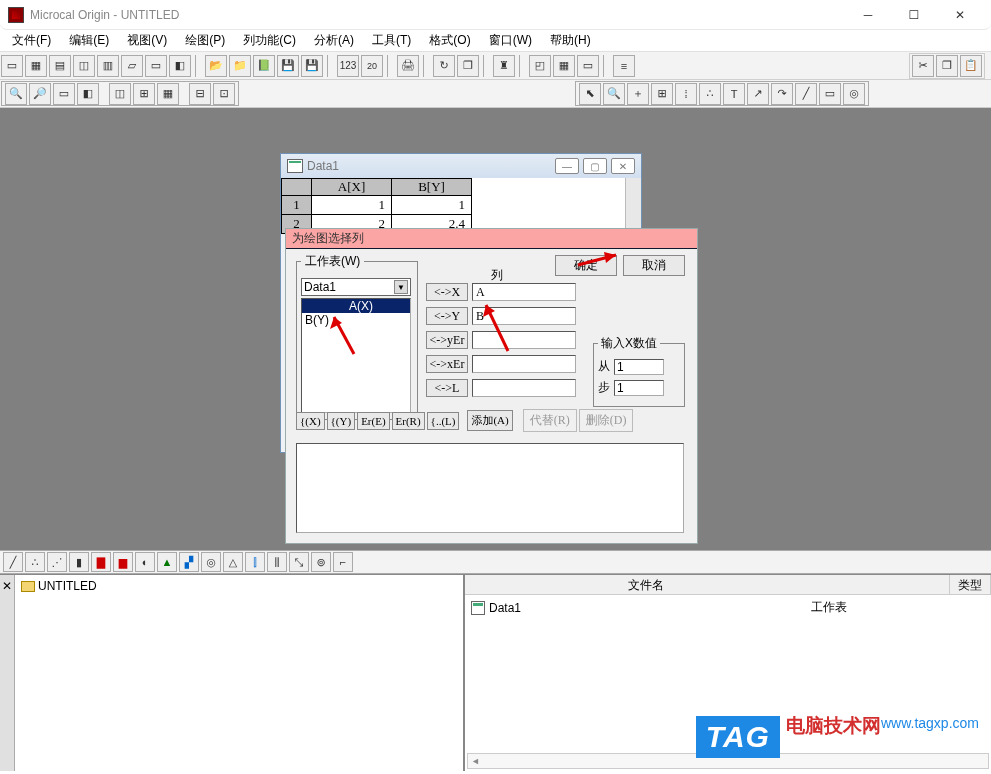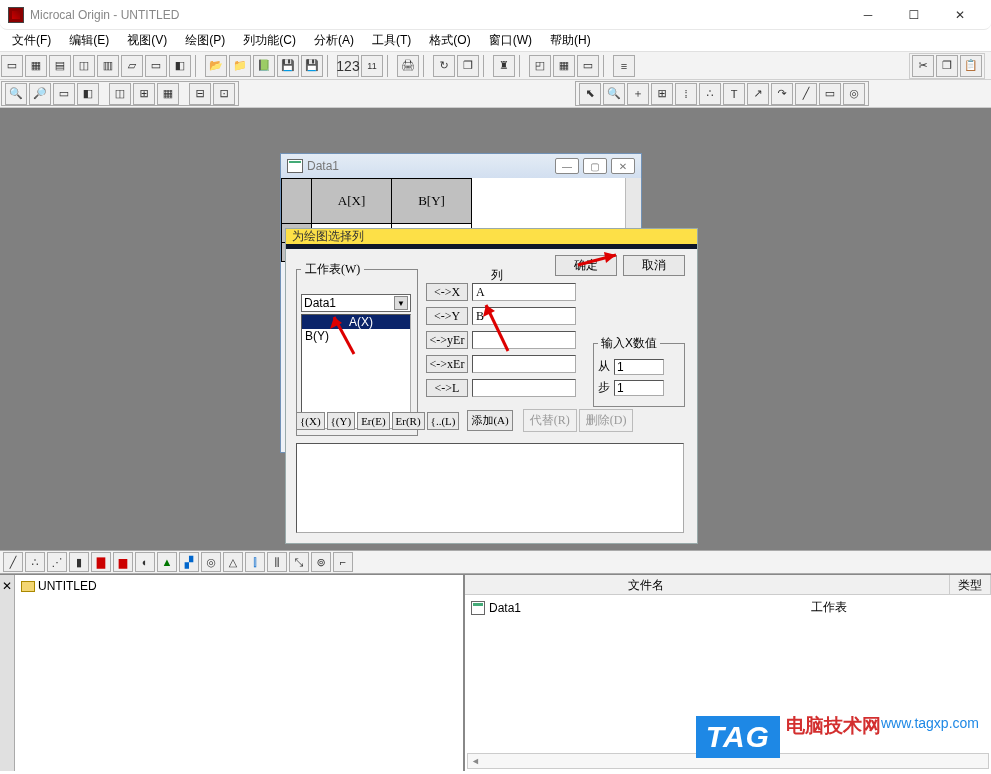--- a/index.html
+++ b/index.html
@@ -33,31 +33,31 @@
 
 .datawin { position:absolute; left:280px; top:45px; width:362px; height:300px; background:#eef2f7; border:1px solid #7192b7;}
 .datawin-title { height:24px; background:linear-gradient(#e4ecf5,#d2dff0); display:flex; align-items:center; padding:0 6px; color:#777;}
 .datawin-title .di { width:16px; height:14px; margin-right:4px; border:1px solid #666; background:#fff; position:relative;}
 .datawin-title .di::before{content:"";position:absolute;inset:1px;background:linear-gradient(#fff,#fff) ; border-top:2px solid #4a7;}
 .datawin-controls { margin-left:auto; display:flex; gap:4px;}
 .datawin-controls span { width:24px; height:16px; border:1px solid #888; border-radius:2px; display:flex; align-items:center; justify-content:center; font-size:10px; background:#fff;}
 .sheet { background:#fff; }
 .sheet table { border-collapse:collapse;}
 .sheet th, .sheet td { border:1px solid #000; font-family:'Times New Roman', serif; font-size:13px; }
-.sheet th { background:#c0c0c0; font-weight:normal; padding:14px 10px; text-align:center;}
+.sheet th { background:#c0c0c0; font-weight:normal; padding:0 10px; text-align:center;}
 .sheet td { padding:1px 6px; text-align:right;}
 .sheet td.rownum { background:#c0c0c0; text-align:center;}
 .sheet-tbl-wrap{display:flex;}
 
 
 .dialog { position:absolute; left:285px; top:120px; width:413px; height:316px; background:#f0f0f0; border:1px solid #9aa;}
-.dlg-title { height:20px; background:#fde047; display:flex; align-items:center; padding:0 6px; color:#333; border-bottom:5px solid #0f172a;}
+.dlg-title { height:20px; background:#fca5a5; display:flex; align-items:center; padding:0 6px; color:#333; border-bottom:1px solid #0f172a;}
 .dlg-body { padding:6px 10px; position:relative; height:294px;}
 fieldset.wks { border:1px solid #888; width:122px; padding:4px 4px 6px 4px; position:absolute; left:10px; top:0px;}
-fieldset.wks legend { padding:12px 4px;font-family:Liberation Serif, serif; }
+fieldset.wks legend { padding:4px 4px; }
 .combo { width:110px; height:18px; border:1px solid #666; background:#fff; display:flex; align-items:center; justify-content:space-between; padding:0 2px; font-family:'SimSun';}
 .combo .arrow { width:14px; height:14px; background:#ddd; border:1px solid #888; display:flex; align-items:center; justify-content:center; font-size:8px;}
 .listbox { width:110px; height:115px; border:1px inset #aaa; background:#fff; margin-top:2px; font-family:'SimSun';}
 .listbox .item { padding:0px 3px; font-size:12px;}
 .listbox .item.sel { background:#0a246a; color:#fff;padding-left:47px;}
 
 .col-label { position:absolute; left:205px; top:18px; }
 .assign-btns { position:absolute; left:140px; top:34px; display:flex; flex-direction:column; gap:6px;}
 .assign-btns button { width:42px; height:18px; border:1px solid #888; background:#e9e9e9; font-family:'SimSun'; cursor:pointer;}
 .field-col { position:absolute; left:186px; top:34px; display:flex; flex-direction:column; gap:6px;}
@@ -145,24 +145,24 @@
   <div class="tbtn">▭</div>
   <div class="tbtn">◧</div>
   <div class="tsep"></div>
   <div class="tbtn">📂</div>
   <div class="tbtn">📁</div>
   <div class="tbtn">📗</div>
   <div class="tbtn">💾</div>
   <div class="tbtn">💾</div>
   <div class="tsep"></div>
   <div class="tbtn">
-      <span style="font-size:14px">123</span>
+      <span style="font-size:10px">123</span>
     </div>
   <div class="tbtn">
-      <span style="font-size:9px">11</span>
+      <span style="font-size:9px">20</span>
     </div>
   <div class="tsep"></div>
   <div class="tbtn">🖨</div>
   <div class="tsep"></div>
   <div class="tbtn">↻</div>
   <div class="tbtn">❐</div>
   <div class="tsep"></div>
   <div class="tbtn">♜</div>
   <div class="tsep"></div>
   <div class="tbtn">◰</div>

